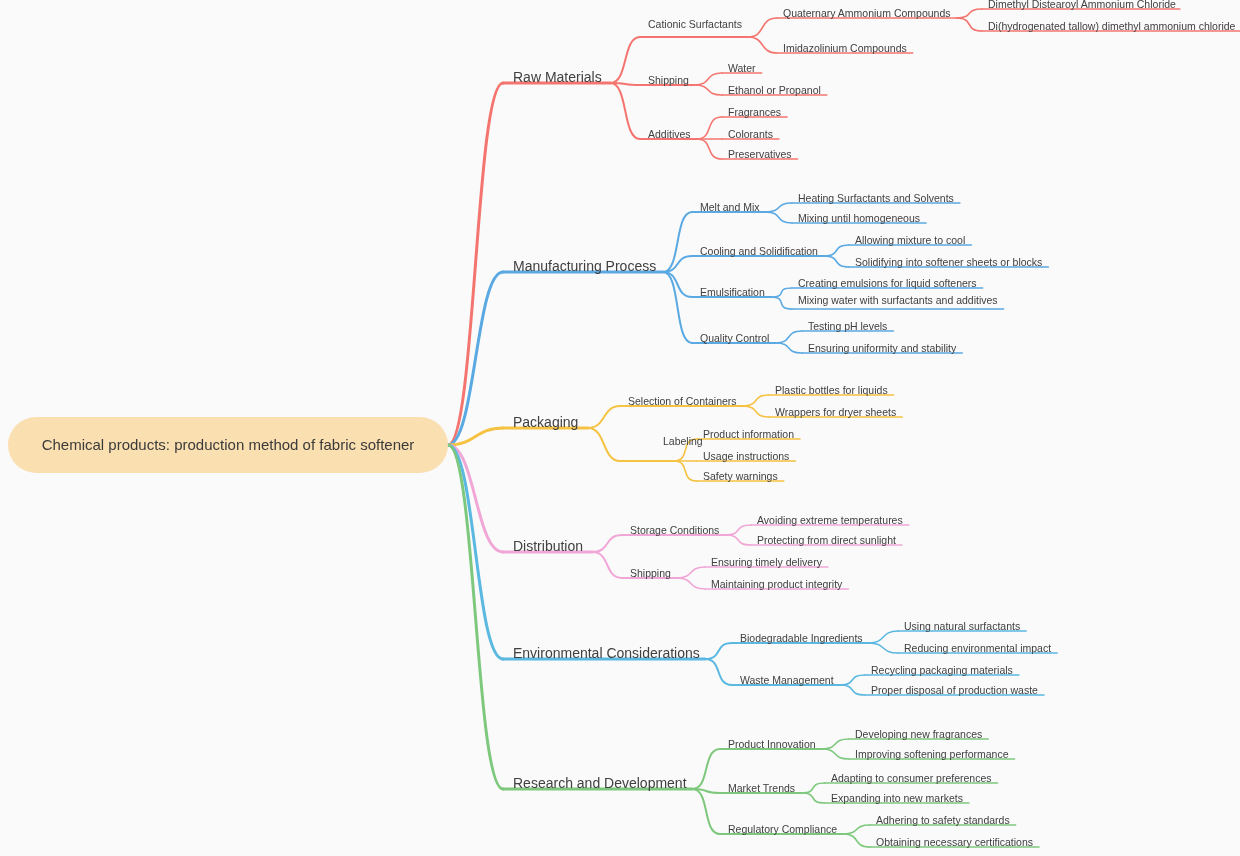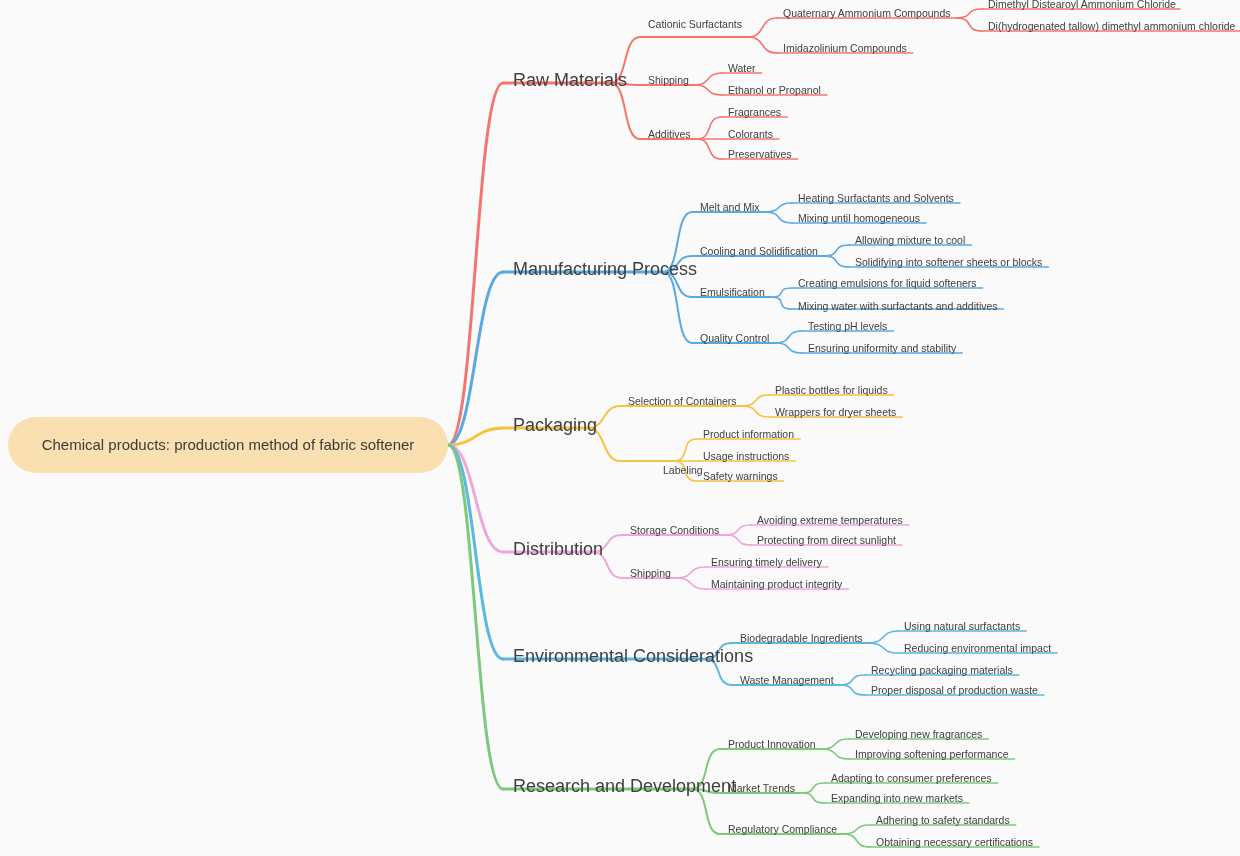--- a/index.html
+++ b/index.html
@@ -32,21 +32,21 @@
     border-radius:28px;
     color:#3b3b3b;
     font-size:15px;
     text-align:center;
     display:flex;
     align-items:center;
     justify-content:center;
     padding:0 18px;
     box-sizing:border-box;
   }
-  .node.lvl1{ font-size:18px; }
+  .node.lvl1{ font-size:14px; }
   .node.lvl2{ font-size:10.5px; }
   .node.lvl3{ font-size:10.5px; }
 </style>
 </head>
 <body>
 
 <div id="mindmap-root">
   <svg id="edges" width="1240" height="856" viewBox="0 0 1240 856">
       <path d="M503 83 L610.53125 83" fill="none" stroke="#f4756f" stroke-width="3" stroke-linecap="round" stroke-linejoin="round"></path>
       <path d="M448 445 C475.5 445,475.5 83,503 83" fill="none" stroke="#f4756f" stroke-width="3" stroke-linecap="round" stroke-linejoin="round"></path>
@@ -182,29 +182,29 @@
       <div class="node lvl3" style="left: 728px; top: 148px;">Preservatives</div>
       <div class="node lvl1" style="left: 513px; top: 257.825px;">Manufacturing Process</div>
       <div class="node lvl2" style="left: 700px; top: 200.975px;">Melt and Mix</div>
       <div class="node lvl3" style="left: 798px; top: 192px;">Heating Surfactants and Solvents</div>
       <div class="node lvl3" style="left: 798px; top: 212px;">Mixing until homogeneous</div>
       <div class="node lvl2" style="left: 700px; top: 244.975px;">Cooling and Solidification</div>
       <div class="node lvl3" style="left: 855px; top: 234px;">Allowing mixture to cool</div>
       <div class="node lvl3" style="left: 855px; top: 256px;">Solidifying into softener sheets or blocks</div>
       <div class="node lvl2" style="left: 700px; top: 285.975px;">Emulsification</div>
       <div class="node lvl3" style="left: 798px; top: 277px;">Creating emulsions for liquid softeners</div>
-      <div class="node lvl3" style="left: 798px; top: 300px; text-align: center;">Mixing water with surfactants and additives</div>
+      <div class="node lvl3" style="left: 798px; top: 294px; text-align: center;">Mixing water with surfactants and additives</div>
       <div class="node lvl2" style="left: 700px; top: 331.975px;">Quality Control</div>
       <div class="node lvl3" style="left: 808px; top: 320px;">Testing pH levels</div>
       <div class="node lvl3" style="left: 808px; top: 342px;">Ensuring uniformity and stability</div>
       <div class="node lvl1" style="left: 513px; top: 413.825px;">Packaging</div>
       <div class="node lvl2" style="left: 628px; top: 394.975px;">Selection of Containers</div>
       <div class="node lvl3" style="left: 775px; top: 384px;">Plastic bottles for liquids</div>
       <div class="node lvl3" style="left: 775px; top: 406px;">Wrappers for dryer sheets</div>
-      <div class="node lvl2" style="left: 628px; top: 464px; padding-left: 35px;">Labeling</div>
+      <div class="node lvl2" style="left: 628px; top: 435px; padding-left: 35px;">Labeling</div>
       <div class="node lvl3" style="left: 703px; top: 428px;">Product information</div>
       <div class="node lvl3" style="left: 703px; top: 450px;">Usage instructions</div>
       <div class="node lvl3" style="left: 703px; top: 470px;">Safety warnings</div>
       <div class="node lvl1" style="left: 513px; top: 537.825px;">Distribution</div>
       <div class="node lvl2" style="left: 630px; top: 523.975px;">Storage Conditions</div>
       <div class="node lvl3" style="left: 757px; top: 514px;">Avoiding extreme temperatures</div>
       <div class="node lvl3" style="left: 757px; top: 534px;">Protecting from direct sunlight</div>
       <div class="node lvl2" style="left: 630px; top: 566.975px;">Shipping</div>
       <div class="node lvl3" style="left: 711px; top: 556px;">Ensuring timely delivery</div>
       <div class="node lvl3" style="left: 711px; top: 578px;">Maintaining product integrity</div>

